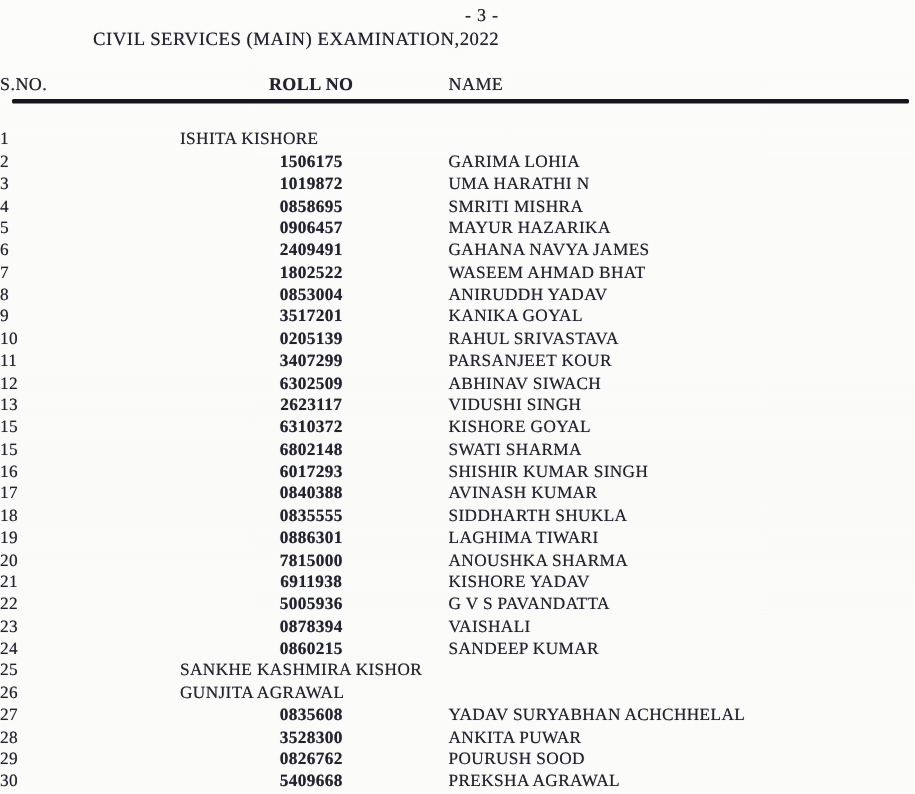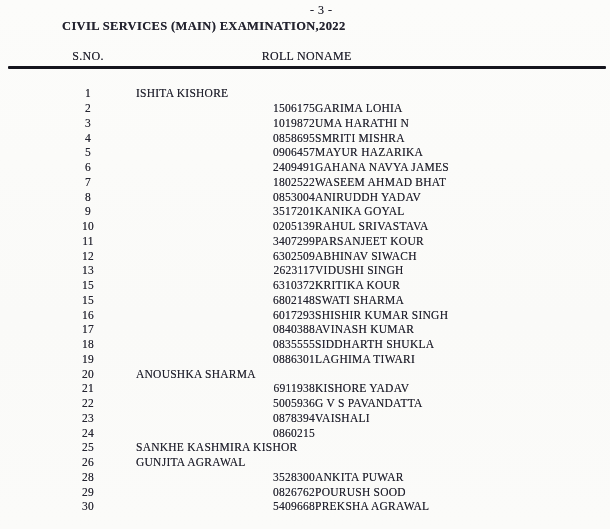--- a/index.html
+++ b/index.html
@@ -29,21 +29,20 @@
     text-shadow: 0 0 0.5px rgba(35,35,47,0.65);
   }
   .doc-title {
     position: absolute;
     top: 19px;
     left: 62px;
     font-size: 12.5px;
     letter-spacing: 0.35px;
     white-space: nowrap;
     text-shadow: 0 0 0.5px rgba(35,35,47,0.65);
-    font-weight: bold;
   }
   .thead {
     position: absolute;
     top: 49px;
     left: 0;
     width: 610px;
     display: flex;
     font-size: 12px;
     letter-spacing: 0.3px;
     text-shadow: 0 0 0.5px rgba(35,35,47,0.65);
@@ -67,34 +66,34 @@
     display: flex;
     align-items: center;
     height: 14.76px;
     font-size: 11.5px;
     letter-spacing: 0.25px;
     text-shadow: 0 0 0.5px rgba(35,35,47,0.6);
     white-space: nowrap;
   }
   .col-sno {
     width: 96px;
-    text-align: center;
     flex: 0 0 auto;
-    padding-left: 40px;
   }
   .col-roll {
     width: 179px;
     padding-left: 44px;
     box-sizing: border-box;
-    text-align: right;
+    text-align: center;
     flex: 0 0 auto;
+    font-weight: bold;
   }
   .col-name {
     flex: 1 1 auto;
     text-align: left;
+    margin-left: 24px;
   }
 </style>
 </head>
 <body>
 
 <div class="sheet">
 
   <div class="page-number">- 3 -</div>
 
   <div class="doc-title">CIVIL SERVICES (MAIN) EXAMINATION,2022</div>
@@ -181,21 +180,21 @@
 
   <div class="trow">
     <div class="col-sno">13</div>
     <div class="col-roll">2623117</div>
     <div class="col-name">VIDUSHI SINGH</div>
   </div>
 
   <div class="trow">
     <div class="col-sno">15</div>
     <div class="col-roll">6310372</div>
-    <div class="col-name">KRITIKA KOUR</div>
+    <div class="col-name">KISHORE GOYAL</div>
   </div>
 
   <div class="trow">
     <div class="col-sno">15</div>
     <div class="col-roll">6802148</div>
     <div class="col-name">SWATI SHARMA</div>
   </div>
 
   <div class="trow">
     <div class="col-sno">16</div>
@@ -216,20 +215,21 @@
   </div>
 
   <div class="trow">
     <div class="col-sno">19</div>
     <div class="col-roll">0886301</div>
     <div class="col-name">LAGHIMA TIWARI</div>
   </div>
 
   <div class="trow">
     <div class="col-sno">20</div>
+    <div class="col-roll">7815000</div>
     <div class="col-name">ANOUSHKA SHARMA</div>
   </div>
 
   <div class="trow">
     <div class="col-sno">21</div>
     <div class="col-roll">6911938</div>
     <div class="col-name">KISHORE YADAV</div>
   </div>
 
   <div class="trow">
@@ -240,32 +240,38 @@
 
   <div class="trow">
     <div class="col-sno">23</div>
     <div class="col-roll">0878394</div>
     <div class="col-name">VAISHALI</div>
   </div>
 
   <div class="trow">
     <div class="col-sno">24</div>
     <div class="col-roll">0860215</div>
+    <div class="col-name">SANDEEP KUMAR</div>
   </div>
 
   <div class="trow">
     <div class="col-sno">25</div>
     <div class="col-name">SANKHE KASHMIRA KISHOR</div>
   </div>
 
   <div class="trow">
     <div class="col-sno">26</div>
     <div class="col-name">GUNJITA AGRAWAL</div>
   </div>
 
+  <div class="trow">
+    <div class="col-sno">27</div>
+    <div class="col-roll">0835608</div>
+    <div class="col-name">YADAV SURYABHAN ACHCHHELAL</div>
+  </div>
 
   <div class="trow">
     <div class="col-sno">28</div>
     <div class="col-roll">3528300</div>
     <div class="col-name">ANKITA PUWAR</div>
   </div>
 
   <div class="trow">
     <div class="col-sno">29</div>
     <div class="col-roll">0826762</div>

